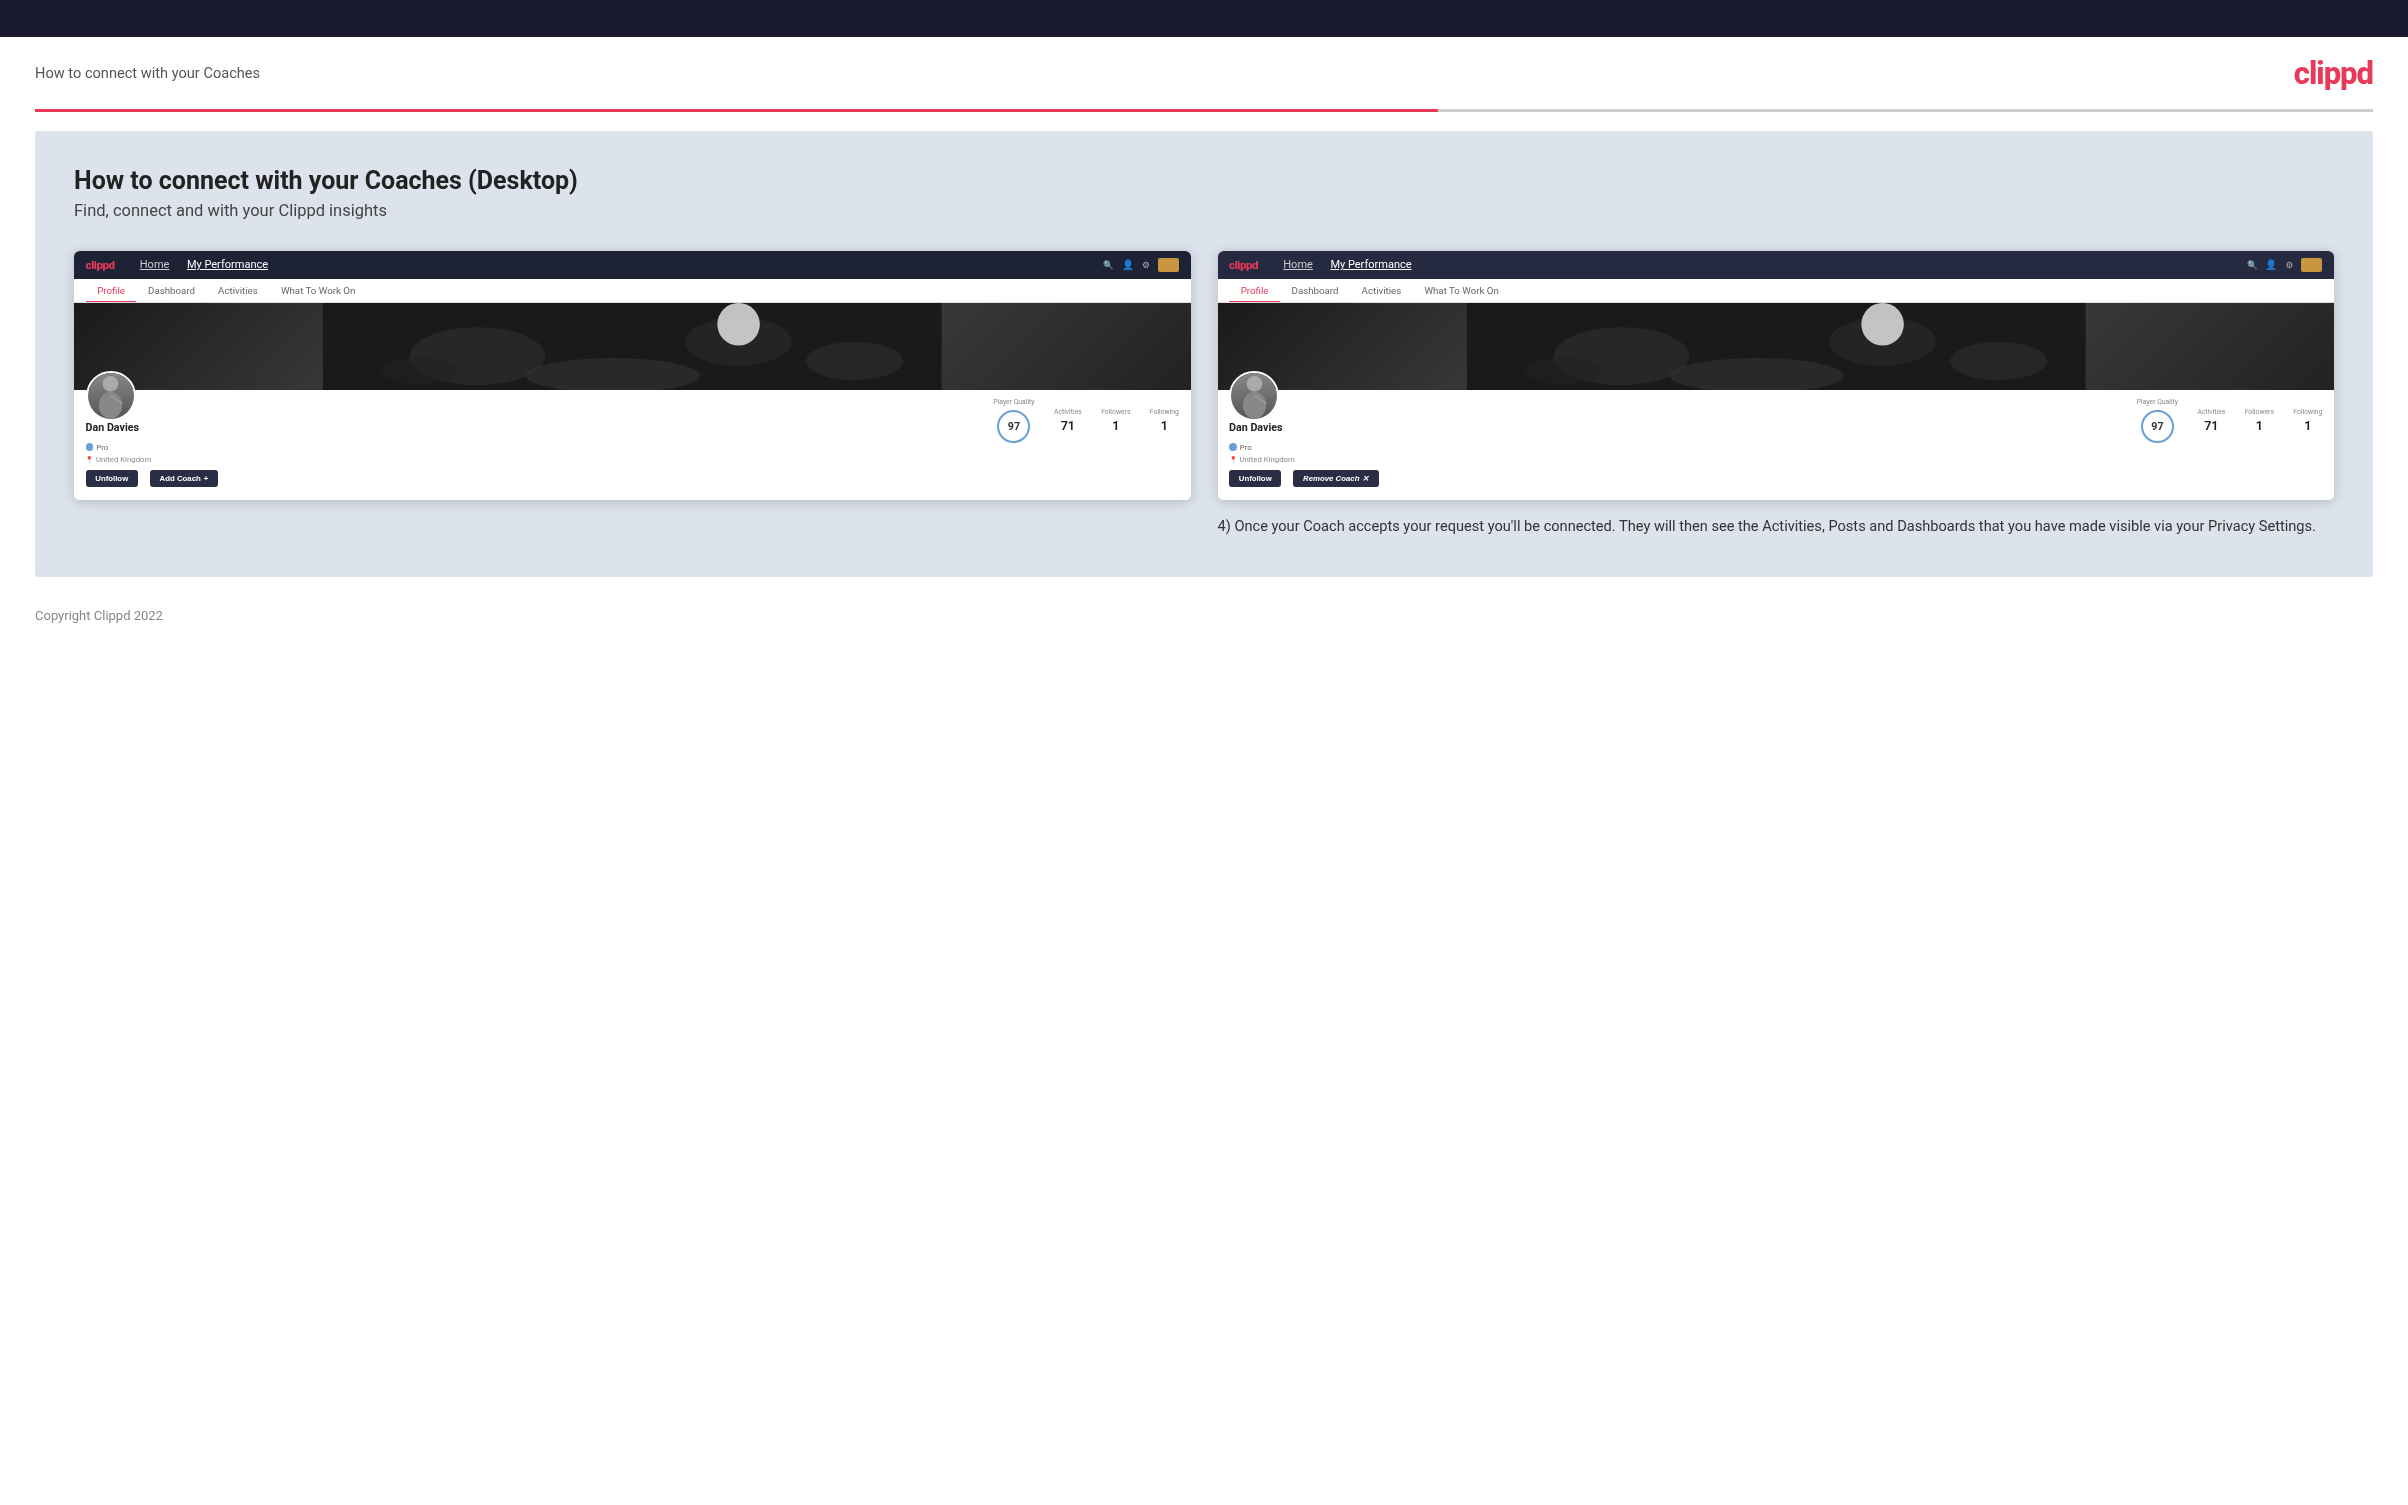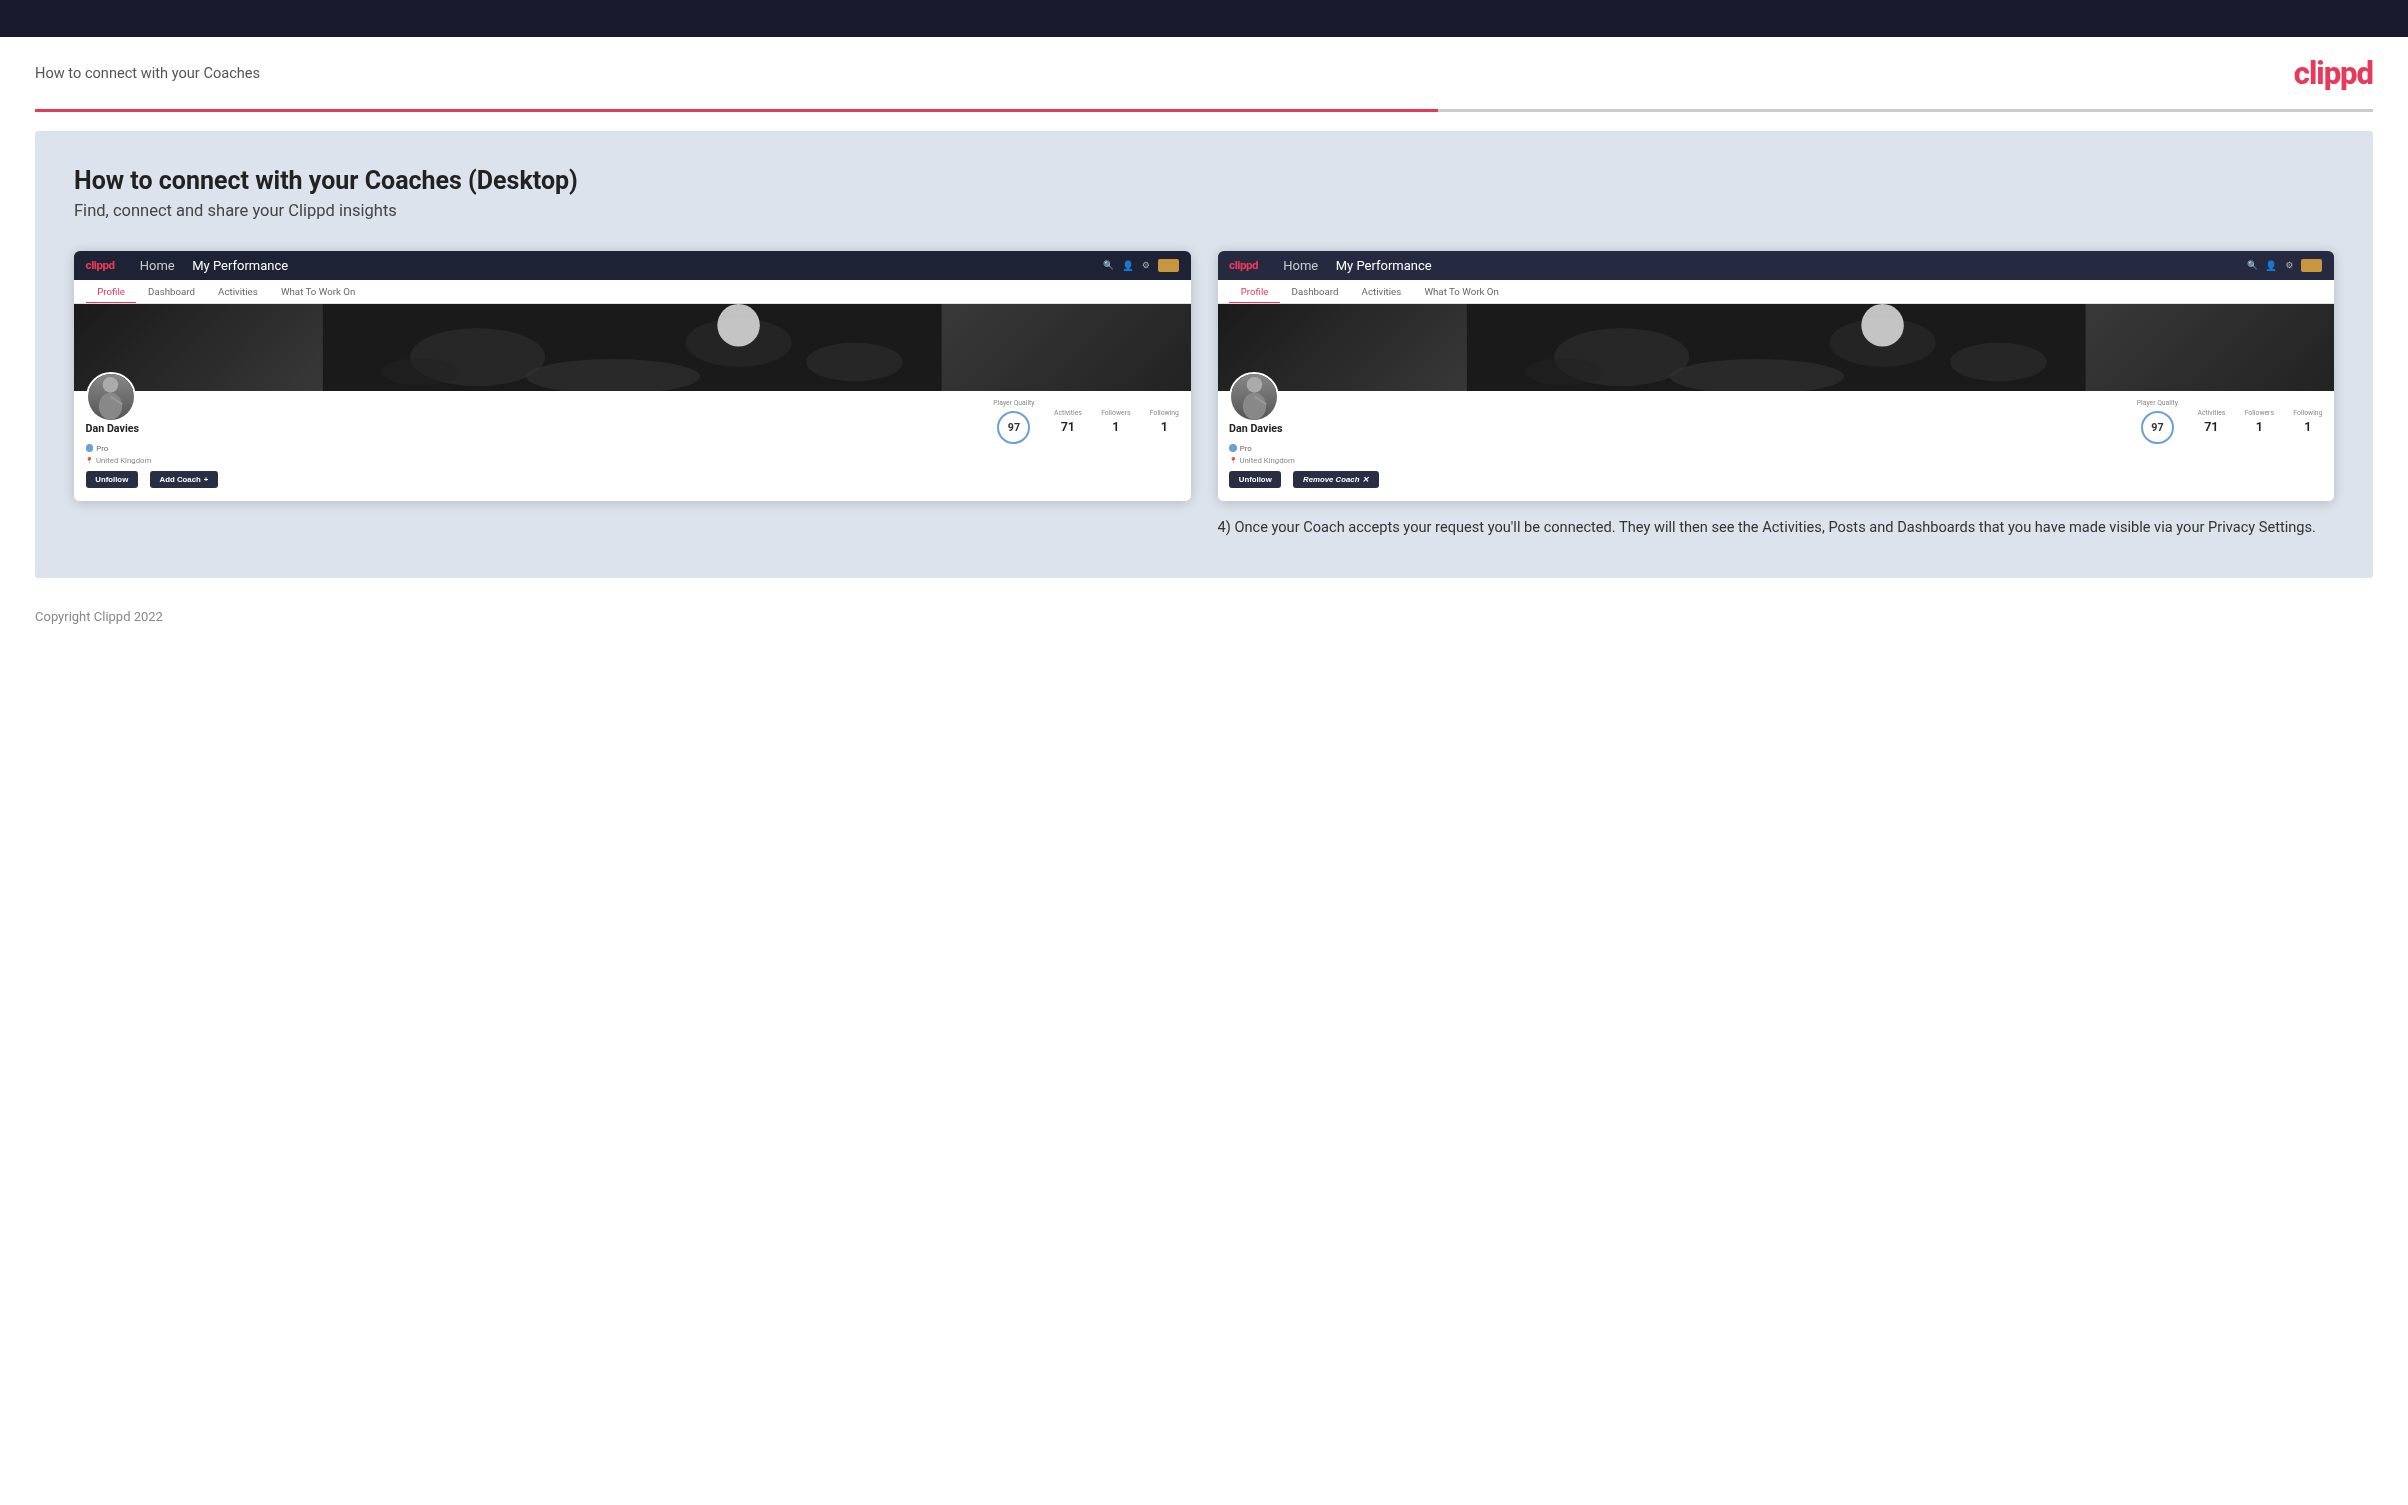--- a/index.html
+++ b/index.html
@@ -91,22 +91,23 @@
       gap: 17.5px;
     }
     .mock-logo {
       font-size: 11.6px;
       font-weight: 800;
       color: #e8395a;
       margin-right: 7.8px;
       letter-spacing: -0.5px;
     }
     .mock-nav-link {
-      font-size: 13px;
+      font-size: 11px;
       color: #ccc;
+      text-decoration: underline;
     }
     .mock-nav-link.active {
       color: #fff;
     }
     .mock-nav-icons {
       margin-left: auto;
       display: flex;
       gap: 7.8px;
       align-items: center;
     }
@@ -326,21 +327,21 @@
 
 <div class="header">
   <span class="header-title">How to connect with your Coaches</span>
   <span class="logo">clippd</span>
 </div>
 
 <div class="header-divider"></div>
 
 <div class="main">
   <div class="page-heading">How to connect with your Coaches (Desktop)</div>
-  <div class="page-subheading">Find, connect and share your Clippd insights</div>
+  <div class="page-subheading">Find, connect and with your Clippd insights</div>
 
   <div class="screenshots-row">
 
     <div class="screenshot-col">
       <div class="screenshot-mockup">
 
         <div class="mock-nav">
           <span class="mock-logo">clippd</span>
           <span class="mock-nav-link">Home</span>
           <span class="mock-nav-link active">My Performance</span>

